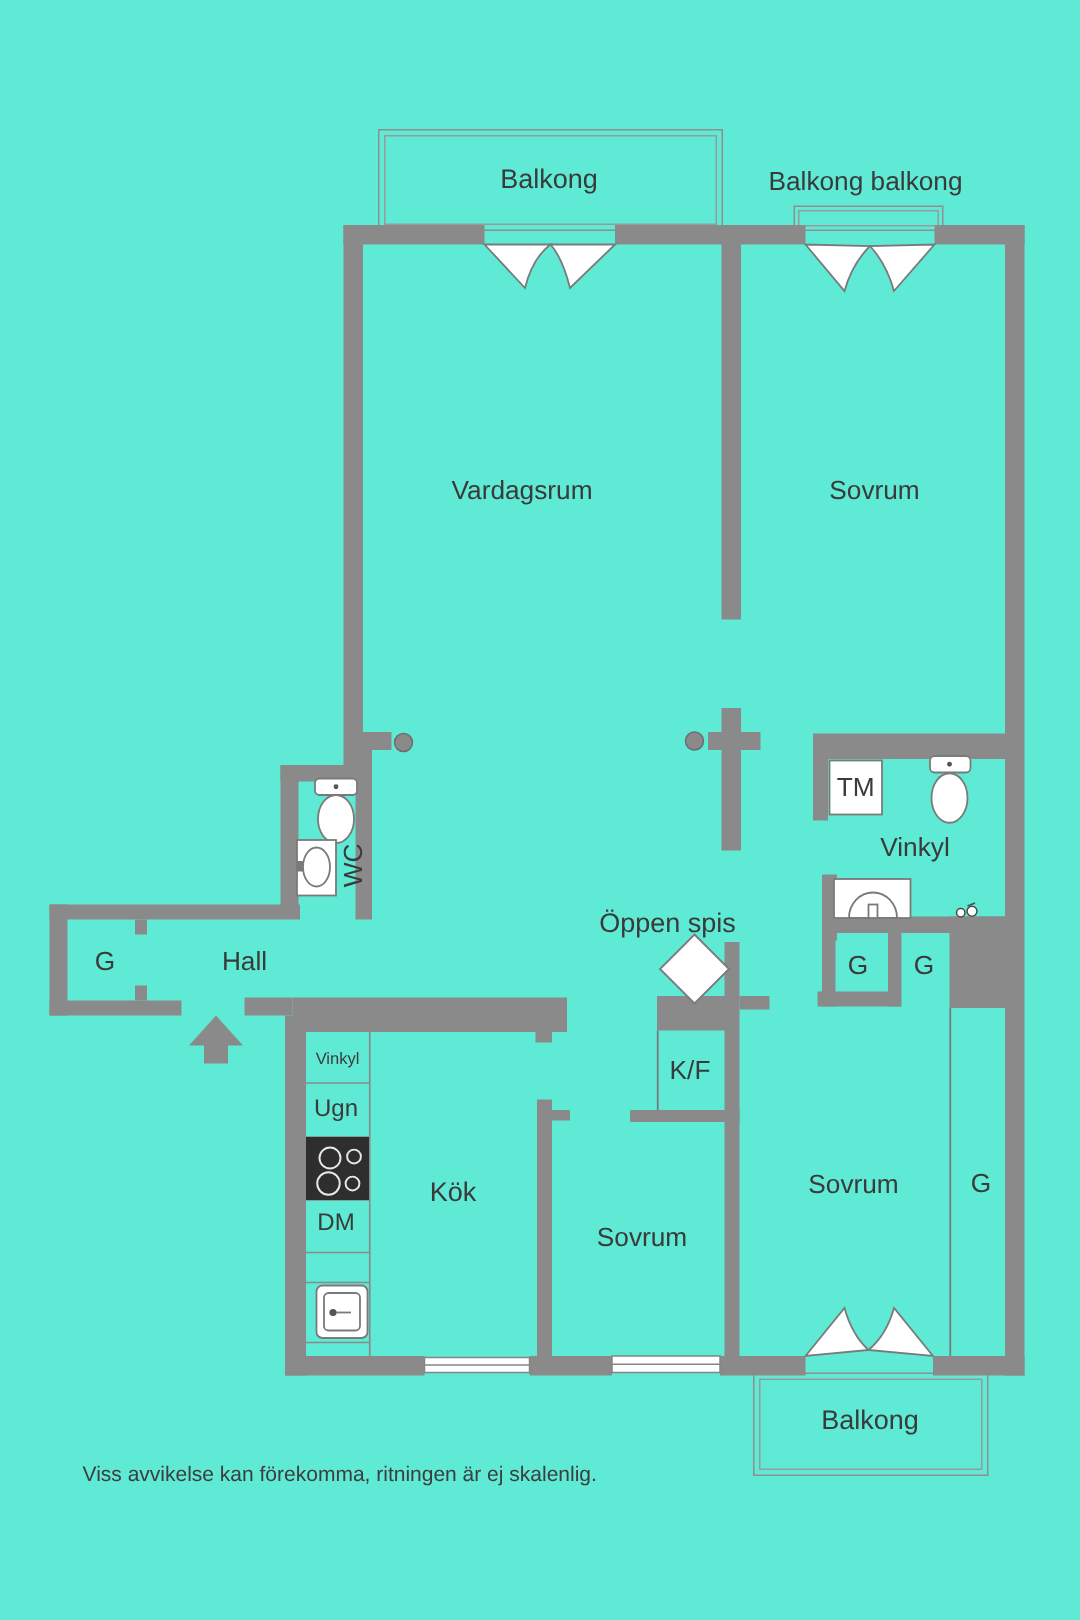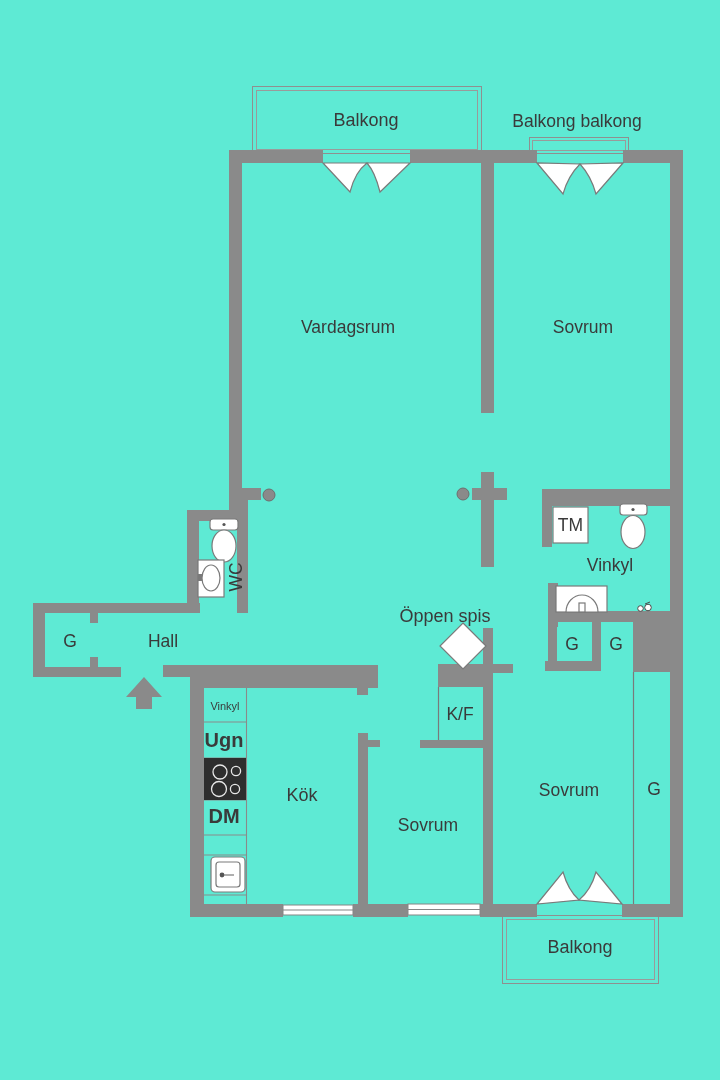--- a/index.html
+++ b/index.html
@@ -3,21 +3,21 @@
 <meta charset="utf-8">
 <style>
   html,body{margin:0;padding:0;background:#fff;}
   #plan{position:relative;width:720px;height:1080px;background:#5eead4;overflow:hidden;
         font-family:"Liberation Sans","DejaVu Sans",sans-serif;color:#3a3a3a;}
   .wall{position:absolute;background:#8a8a8a;}
   .lbl{position:absolute;transform:translate(-50%,-50%);white-space:nowrap;
        font-size:17.5px;color:#3a3a3a;}
   .lbl.small{font-size:18px;}
   .lbl.tiny{font-size:11px;}
-  .lbl.mid{font-size:20px;font-weight:bold;}
+  .lbl.mid{font-size:16px;}
   .lbl.rot{transform:translate(-50%,-50%) rotate(-90deg);}
   .balcony{position:absolute;border:1.5px solid #8f8f8f;}
   .balcony .inner{position:absolute;left:3px;top:3px;right:3px;bottom:3px;border:1px solid #9a9a9a;}
   .disclaimer{position:absolute;left:55px;top:974px;font-size:14px;color:#3d3d3d;}
   svg{position:absolute;left:0;top:0;}
 </style>
 </head>
 <body>
 
 <div id="plan">
@@ -190,14 +190,15 @@
   <div class="lbl" style="left:616px;top:644px;">G</div>
   <div class="lbl tiny" style="left:225px;top:706px;">Vinkyl</div>
   <div class="lbl mid" style="left:224px;top:740px;">Ugn</div>
   <div class="lbl" style="left:460px;top:714px;">K/F</div>
   <div class="lbl mid" style="left:224px;top:816px;">DM</div>
   <div class="lbl" style="left:302px;top:795px;font-size:18px;">Kök</div>
   <div class="lbl" style="left:428px;top:825px;">Sovrum</div>
   <div class="lbl" style="left:569px;top:790px;">Sovrum</div>
   <div class="lbl" style="left:654px;top:789px;">G</div>
   <div class="lbl" style="left:580px;top:947px;font-size:18px;">Balkong</div>
+  <div class="disclaimer">Viss avvikelse kan förekomma, ritningen är ej skalenlig.</div>
 
 </div>
 
 </body></html>

